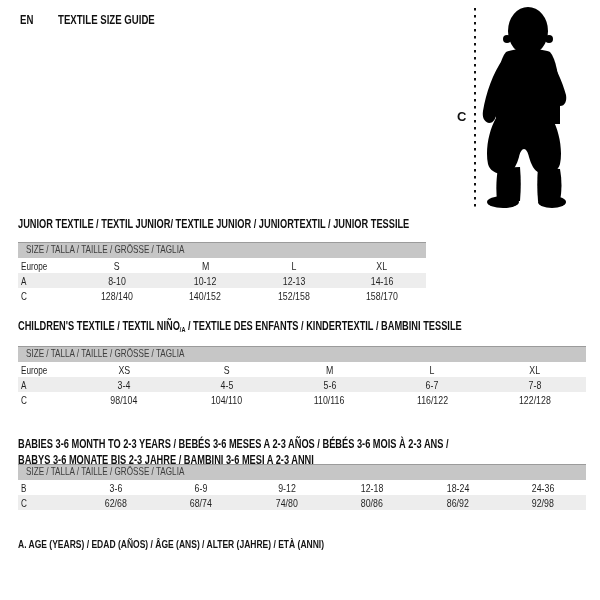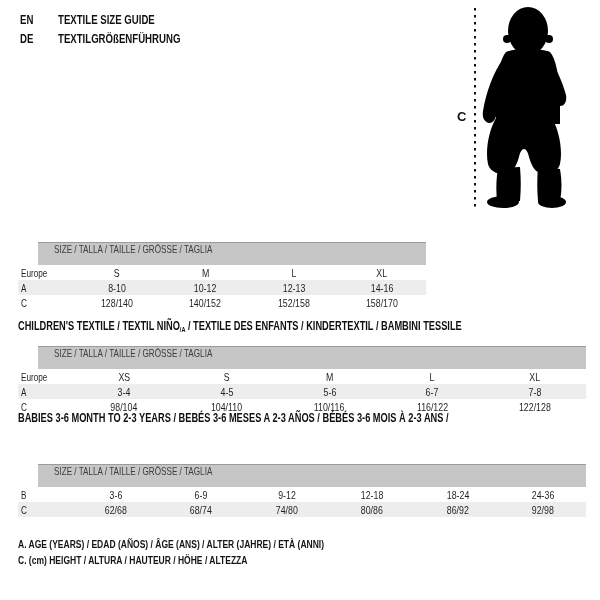--- a/index.html
+++ b/index.html
@@ -22,49 +22,45 @@
   
   .sec-title { position:absolute; left:18px; font-size:12.5px; font-weight:bold; color:#0f0f0f; white-space:nowrap; }
   #title-babies { line-height:15.5px; }
 
   
   .size-table { position:absolute; left:18px; }
   #table-junior   { top:242px; width:408px; }
   #table-children { top:346px; width:568px; }
   #table-babies   { top:464px; width:568px; }
   .size-bar {
-    height:23px; line-height:13px; background:var(--header_bar,#c6c6c6);
+    height:16px; line-height:13px; background:var(--header_bar,#c6c6c6);
     border-top:1px solid var(--header_bar_edge,#9b9b9b);
-    color:#3d3d3d; font-size:11px; padding-left:16px; box-sizing:border-box;margin-left:20px;
+    color:#3d3d3d; font-size:11px; padding-left:8px; box-sizing:border-box;
   }
   .trow { display:flex; height:15px; align-items:center; font-size:11px; color:#1f1f1f; }
   .trow.shaded { background:var(--row_shade,#ededed); }
   .tcell-label { width:55px; padding-left:3px; box-sizing:border-box; text-align:left; }
   .tcell-val { flex:1; text-align:center; }
 
   
   .sub { font-size:7.5px; vertical-align:-2px; }
 
   
   #legend { position:absolute; left:18px; top:536px; font-size:11.5px; font-weight:bold; color:#141414; }
-  .legend-line { height:16px; line-height:16px; white-space:nowrap; }
+  .legend-line { height:16px; line-height:16px; white-space:nowrap;text-align:center; }
 </style>
 </head>
 <body>
 
 <div id="canvas">
 
   <div id="lang-block">
     <div class="lang-row">
       <span class="lang-code"><span class="cl">EN</span></span>
       <span class="cl">TEXTILE SIZE GUIDE</span>
-    </div>
-    <div class="lang-row">
-      <span class="lang-code"><span class="cl">DE</span></span>
-      <span class="cl">TEXTILGRÖßENFÜHRUNG</span>
     </div>
   </div>
 
   <svg id="figure" viewBox="0 0 155 212" xmlns="http://www.w3.org/2000/svg">
     <line x1="35" y1="6" x2="35" y2="206" stroke="#111" stroke-width="2" stroke-dasharray="2.5,4.5"></line>
     <text x="17" y="119" font-size="13" font-weight="bold" fill="#111">C</text>
     <g fill="#000">
       <ellipse cx="88" cy="29" rx="20" ry="24"></ellipse>
       <circle cx="67" cy="37" r="4"></circle>
       <circle cx="109" cy="37" r="4"></circle>
@@ -72,20 +68,23 @@
       <path d="M63,57 C53,71 46,91 43,109 C42,115 44,120 49,121 C54,121 56,116 57,110 C60,96 64,81 69,69 Z"></path>
       <path d="M108,54 C116,65 122,79 126,93 C127,99 125,104 120,104 C116,104 114,100 112,94 C108,82 104,71 100,62 Z"></path>
       <path d="M56,116 C49,128 45,148 48,162 C50,170 60,174 68,171 C74,169 77,162 79,155 C80,150 82,147 84,147 C86,147 88,150 89,155 C91,162 94,169 100,171 C108,174 118,170 120,162 C123,148 119,128 112,116 Z"></path>
       <path d="M58,166 C56,178 56,189 57,199 L80,199 C81,188 81,176 80,165 Z"></path>
       <path d="M98,165 C97,177 97,188 98,199 L120,199 C122,189 122,178 120,167 Z"></path>
       <ellipse cx="63" cy="200" rx="16" ry="6"></ellipse>
       <ellipse cx="112" cy="200" rx="14" ry="6"></ellipse>
     </g>
   </svg>
 
+  <div class="sec-title" id="title-junior" style="top:217px">
+    <span class="cl">JUNIOR TEXTILE / TEXTIL JUNIOR/ TEXTILE JUNIOR / JUNIORTEXTIL / JUNIOR TESSILE</span>
+  </div>
   <div class="size-table" id="table-junior">
     <div class="size-bar">
       <span class="cl">SIZE / TALLA / TAILLE / GRÖSSE / TAGLIA</span>
     </div>
     <div>
         <div class="trow">
           <div class="tcell-label"><span class="cl">Europe</span></div>
           <div class="tcell-val"><span class="cc">S</span></div>
           <div class="tcell-val"><span class="cc">M</span></div>
           <div class="tcell-val"><span class="cc">L</span></div>
@@ -136,22 +135,23 @@
           <div class="tcell-label"><span class="cl">C</span></div>
           <div class="tcell-val"><span class="cc">98/104</span></div>
           <div class="tcell-val"><span class="cc">104/110</span></div>
           <div class="tcell-val"><span class="cc">110/116</span></div>
           <div class="tcell-val"><span class="cc">116/122</span></div>
           <div class="tcell-val"><span class="cc">122/128</span></div>
         </div>
       </div>
   </div>
 
-  <div class="sec-title" id="title-babies" style="top:411px">
+  <div class="sec-title" id="title-babies" style="top:437px">
     <div><span class="cl">BABIES 3-6 MONTH TO 2-3 YEARS / BEBÉS 3-6 MESES A 2-3 AÑOS / BÉBÉS 3-6 MOIS À 2-3 ANS /</span></div>
+    <div><span class="cl">BABYS 3-6 MONATE BIS 2-3 JAHRE / BAMBINI 3-6 MESI A 2-3 ANNI</span></div>
   </div>
   <div class="size-table" id="table-babies">
     <div class="size-bar">
       <span class="cl">SIZE / TALLA / TAILLE / GRÖSSE / TAGLIA</span>
     </div>
     <div>
         <div class="trow">
           <div class="tcell-label"><span class="cl">B</span></div>
           <div class="tcell-val"><span class="cc">3-6</span></div>
           <div class="tcell-val"><span class="cc">6-9</span></div>
@@ -167,16 +167,15 @@
           <div class="tcell-val"><span class="cc">74/80</span></div>
           <div class="tcell-val"><span class="cc">80/86</span></div>
           <div class="tcell-val"><span class="cc">86/92</span></div>
           <div class="tcell-val"><span class="cc">92/98</span></div>
         </div>
       </div>
   </div>
 
   <div id="legend">
     <div class="legend-line"><span class="cl">A. AGE (YEARS) / EDAD (AÑOS) / ÂGE (ANS) / ALTER (JAHRE) / ETÀ (ANNI)</span></div>
-    <div class="legend-line"><span class="cl">C. (cm) HEIGHT / ALTURA / HAUTEUR / HÖHE / ALTEZZA</span></div>
   </div>
 
 </div>
 
 </body></html>

